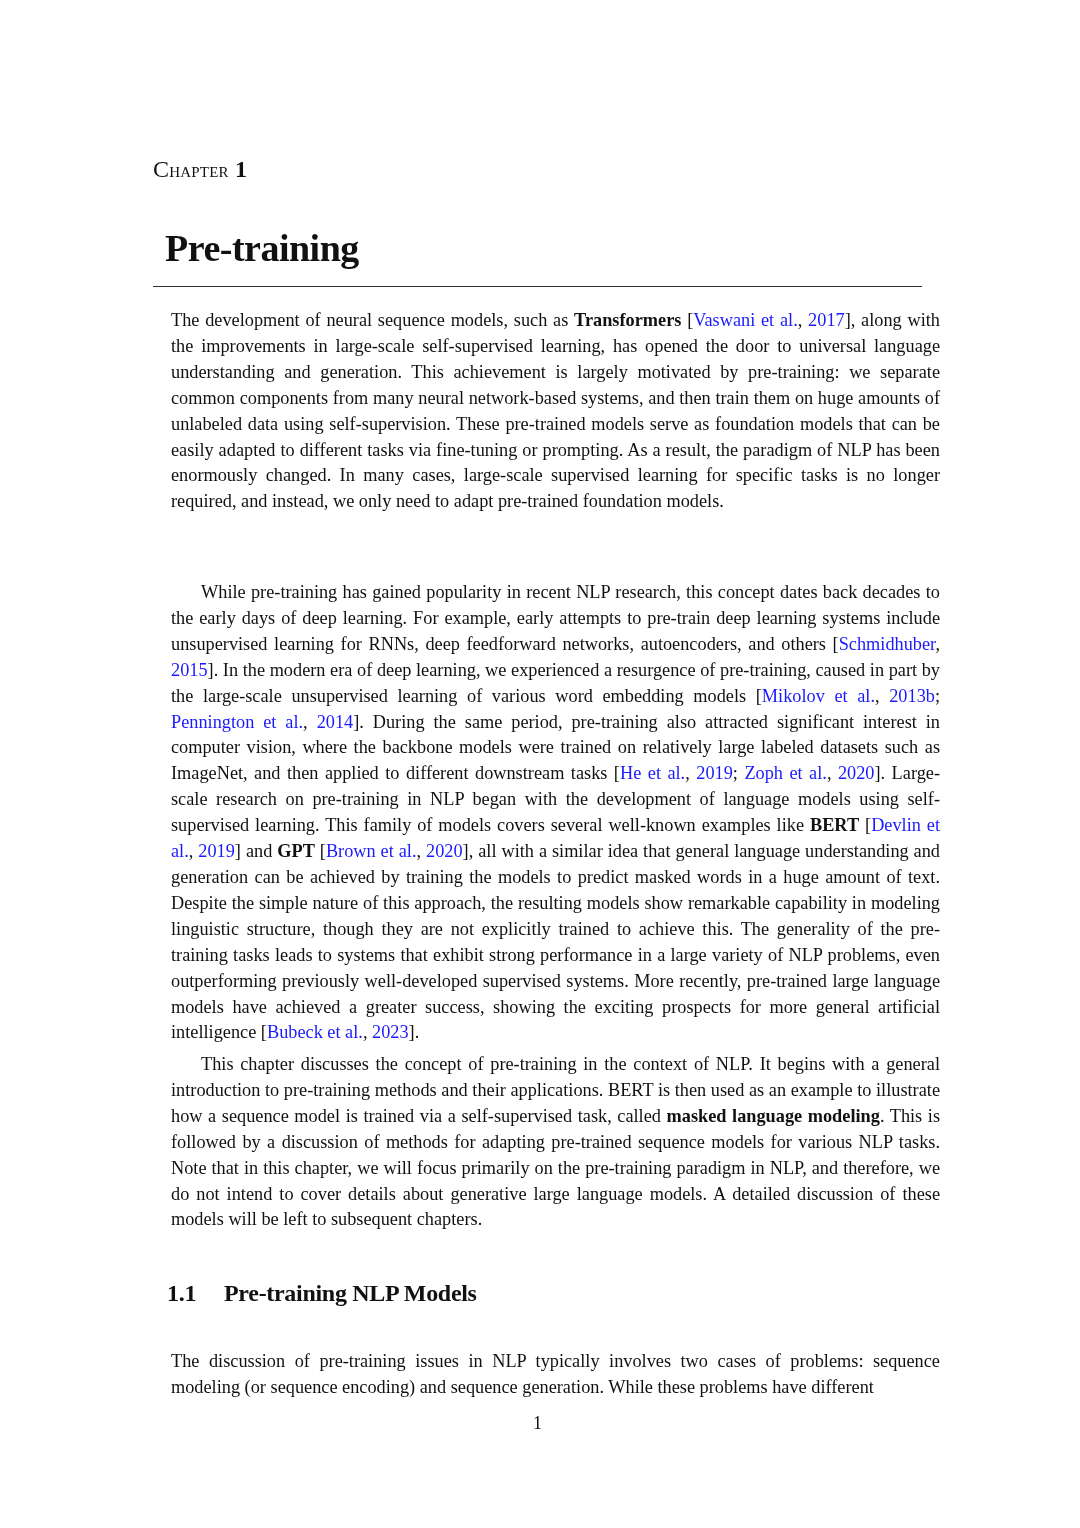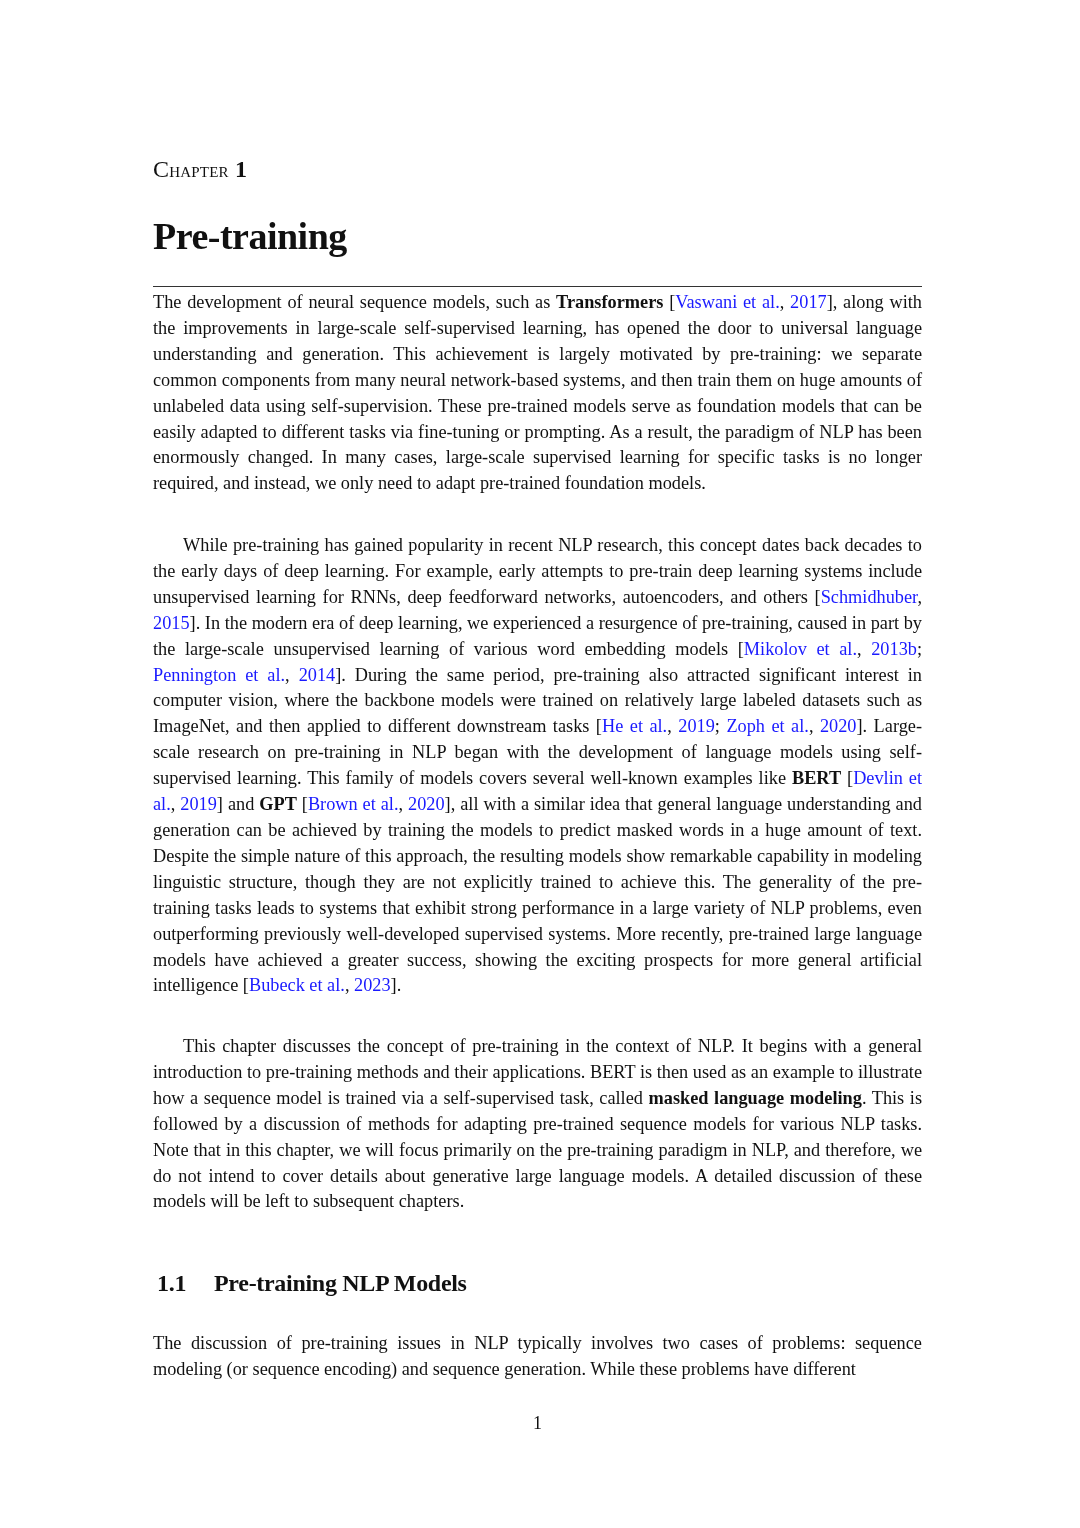--- a/index.html
+++ b/index.html
@@ -31,52 +31,52 @@
     }
     .chapter-label .sc-big { font-size: 24px; }
     .chapter-label .sc-small { font-size: 15px; }
     .chapter-label .num { font-weight: bold; font-size: 24px; }
     .chapter-title {
       position: absolute;
       top: 214px;
       left: 0;
       font-size: 38px;
       font-weight: bold;
-      margin: 0;
+      margin: 12px;
       letter-spacing: -0.5px;
       white-space: nowrap;
     }
     .rule {
       position: absolute;
       top: 286px;
       left: 0;
       width: 769px;
       height: 0;
       border-top: 1.5px solid #333333;
     }
     .body-text {
       position: absolute;
       left: 0;
       width: 769px;
       font-size: 18.3px;
       line-height: 25.9px;
       text-align: justify;
       hyphens: manual;
-      margin: 0;
+      margin: 18px;
     }
     .body-text.indent { text-indent: 30px; }
     #p1 { top: 290px; }
-    #p2 { top: 533px; }
+    #p2 { top: 562px; }
     #p3 { top: 1034px; }
     #p4 { top: 1331px; }
     .section-heading {
       position: absolute;
       top: 1266px;
       left: 0;
-      margin: 4px;
+      margin: 14px;
       font-size: 24px;
       font-weight: bold;
       white-space: nowrap;
       letter-spacing: -0.3px;
     }
     .section-heading .sec-num { display: inline-block; width: 57px; }
     .cite { color: #1a1aff; text-decoration: none; }
     b { font-weight: bold; }
     .page-number {
       position: absolute;

